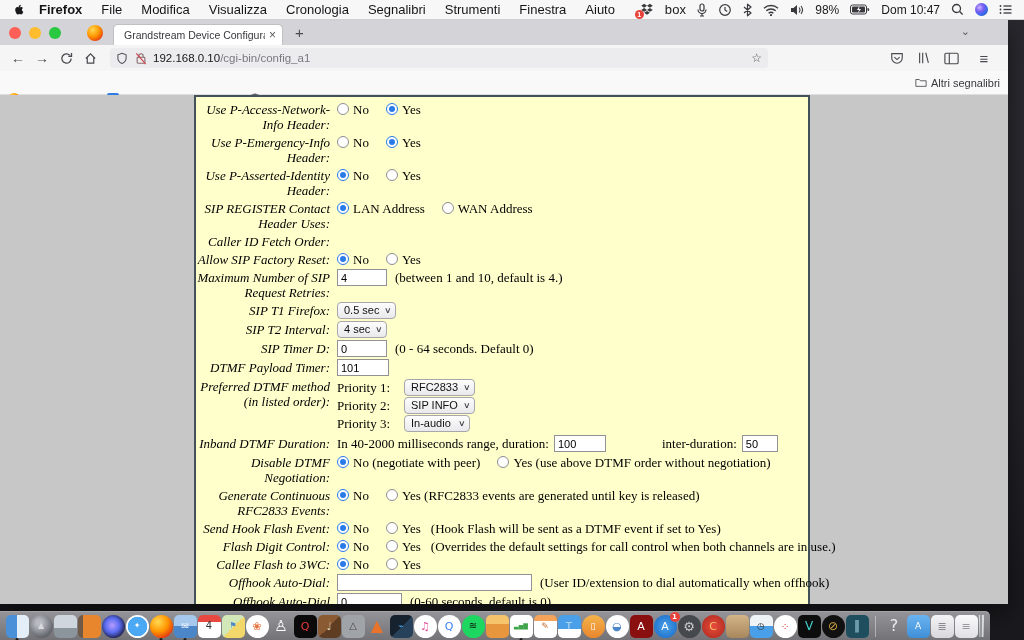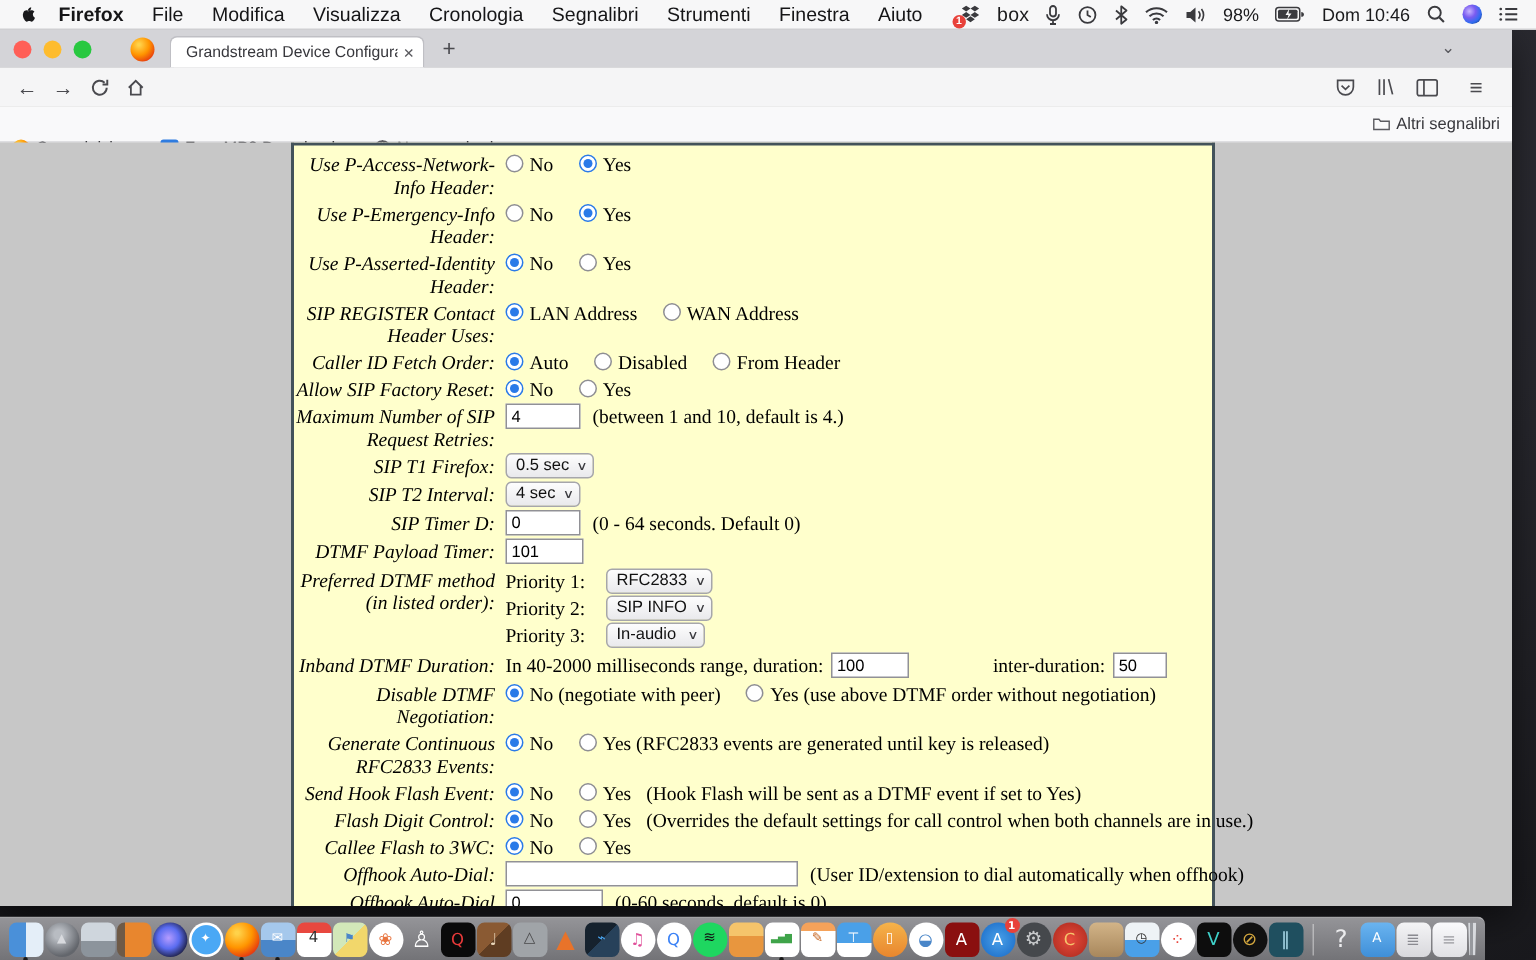--- a/index.html
+++ b/index.html
@@ -160,21 +160,21 @@
     </span>
     <span>98%</span>
     <span class="sicon">
       <svg width="20" height="11" viewBox="0 0 20 11">
           <rect x="0.5" y="1" width="16" height="9" rx="2" fill="none" stroke="#3a3a3e"></rect>
           <rect x="2" y="2.5" width="13" height="6" rx="1" fill="#3a3a3e"></rect>
           <path d="M17.5 4v3.2c1 0 1.8-.7 1.8-1.6s-.8-1.6-1.8-1.6z" fill="#3a3a3e"></path>
           <path d="M9.5 1.8L7 6h2l-1 3.2L11 5H9z" fill="#f7f7f8"></path>
         </svg>
     </span>
-    <span>Dom 10:46</span>
+    <span>Dom 10:47</span>
     <span class="sicon">
       <svg width="13" height="13" viewBox="0 0 13 13">
           <circle cx="5.5" cy="5.5" r="4" fill="none" stroke="#3a3a3e" stroke-width="1.3"></circle>
           <path d="M8.6 8.6l3 3" stroke="#3a3a3e" stroke-width="1.4"></path>
         </svg>
     </span>
     <span id="siri-orb"></span>
     <span class="sicon">
       <svg width="13" height="11" viewBox="0 0 13 11">
           <g stroke="#3a3a3e" stroke-width="1.3">
@@ -212,20 +212,36 @@
       <svg width="13" height="13" viewBox="0 0 14 14">
           <path d="M12 7a5 5 0 1 1-1.5-3.6" fill="none" stroke="#4a4a4f" stroke-width="1.4"></path>
           <path d="M12.4 1.2v3.4H9" fill="none" stroke="#4a4a4f" stroke-width="1.4"></path>
         </svg>
     </span>
     <span class="nav-btn">
       <svg width="13" height="13" viewBox="0 0 14 14">
           <path d="M2 7l5-5 5 5M3.5 6v6h7V6" fill="none" stroke="#4a4a4f" stroke-width="1.3"></path>
         </svg>
     </span>
+    <div id="urlbar">
+      <span class="sicon">
+        <svg width="12" height="13" viewBox="0 0 16 16">
+            <path d="M8 1l5.5 2v4.3c0 3.6-2.3 6-5.5 7.4C4.8 13.3 2.5 10.9 2.5 7.3V3z" fill="none" stroke="#55555a" stroke-width="1.4"></path>
+          </svg>
+      </span>
+      <span class="sicon" style="margin-left:7px">
+        <svg width="12" height="13" viewBox="0 0 14 15">
+            <rect x="2.5" y="6" width="9" height="7" rx="1" fill="none" stroke="#8a6a6e" stroke-width="1.3"></rect>
+            <path d="M4.5 6V4.5a2.5 2.5 0 0 1 5 0V6" fill="none" stroke="#8a6a6e" stroke-width="1.3"></path>
+            <path d="M1.5 1.5l11 12.5" stroke="#d0454c" stroke-width="1.4"></path>
+          </svg>
+      </span>
+      <span id="url-text"><span id="url-host">192.168.0.10</span><span id="url-path">/cgi-bin/config_a1</span></span>
+      <span id="bookmark-star">☆</span>
+    </div>
     <span id="nav-right">
       <span class="sicon">
         <svg width="14" height="14" viewBox="0 0 16 16">
             <path d="M2 3h12v5a6 6 0 0 1-12 0z" fill="none" stroke="#4a4a4f" stroke-width="1.3"></path>
             <path d="M5 7l3 2.8L11 7" fill="none" stroke="#4a4a4f" stroke-width="1.3"></path>
           </svg>
       </span>
       <span class="sicon">
         <svg width="14" height="14" viewBox="0 0 16 16">
             <g stroke="#4a4a4f" stroke-width="1.3" fill="none">
@@ -321,34 +337,20 @@
                 <span class="opt-label">LAN Address</span>
               </label>
               <label class="radio-opt">
                 <span class="radio"></span>
                 <span class="opt-label">WAN Address</span>
               </label>
             </div>
           </div>
           <div class="row">
             <div class="row-label">Caller ID Fetch Order:</div>
-            <div class="row-ctrl">
-              <label class="radio-opt">
-                <span class="radio sel"></span>
-                <span class="opt-label">Auto</span>
-              </label>
-              <label class="radio-opt">
-                <span class="radio"></span>
-                <span class="opt-label">Disabled</span>
-              </label>
-              <label class="radio-opt">
-                <span class="radio"></span>
-                <span class="opt-label">From Header</span>
-              </label>
-            </div>
           </div>
           <div class="row">
             <div class="row-label">Allow SIP Factory Reset:</div>
             <div class="row-ctrl">
               <label class="radio-opt">
                 <span class="radio sel"></span>
                 <span class="opt-label">No</span>
               </label>
               <label class="radio-opt">
                 <span class="radio"></span>

